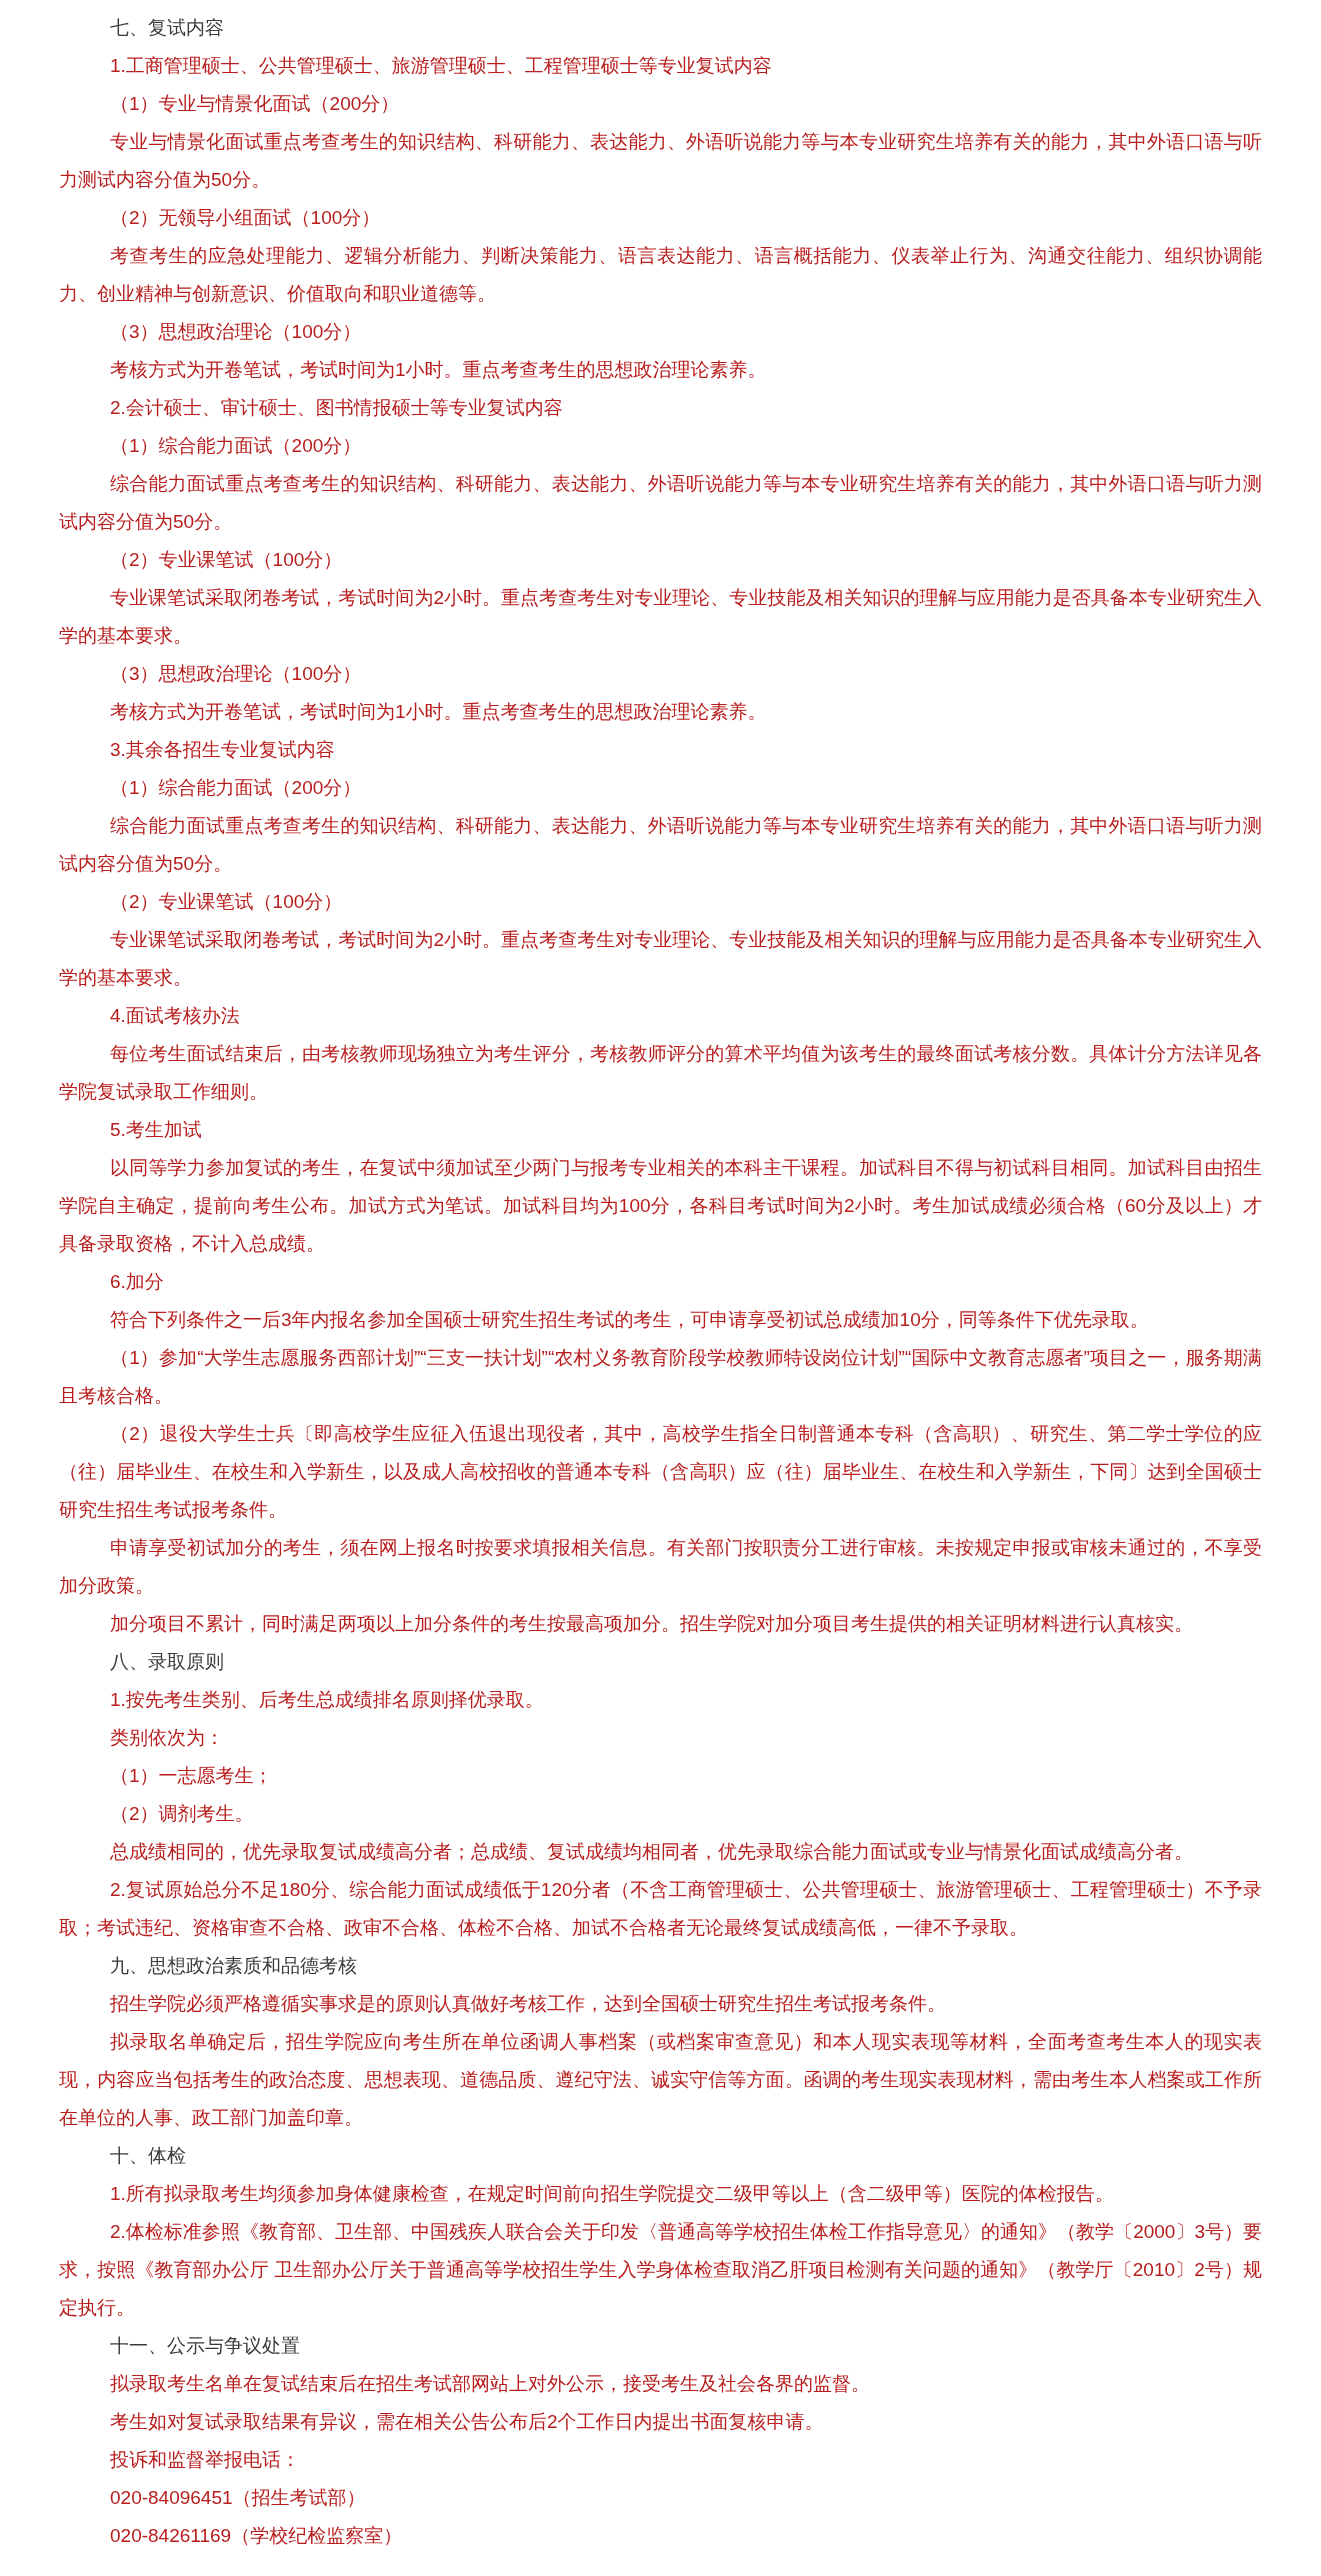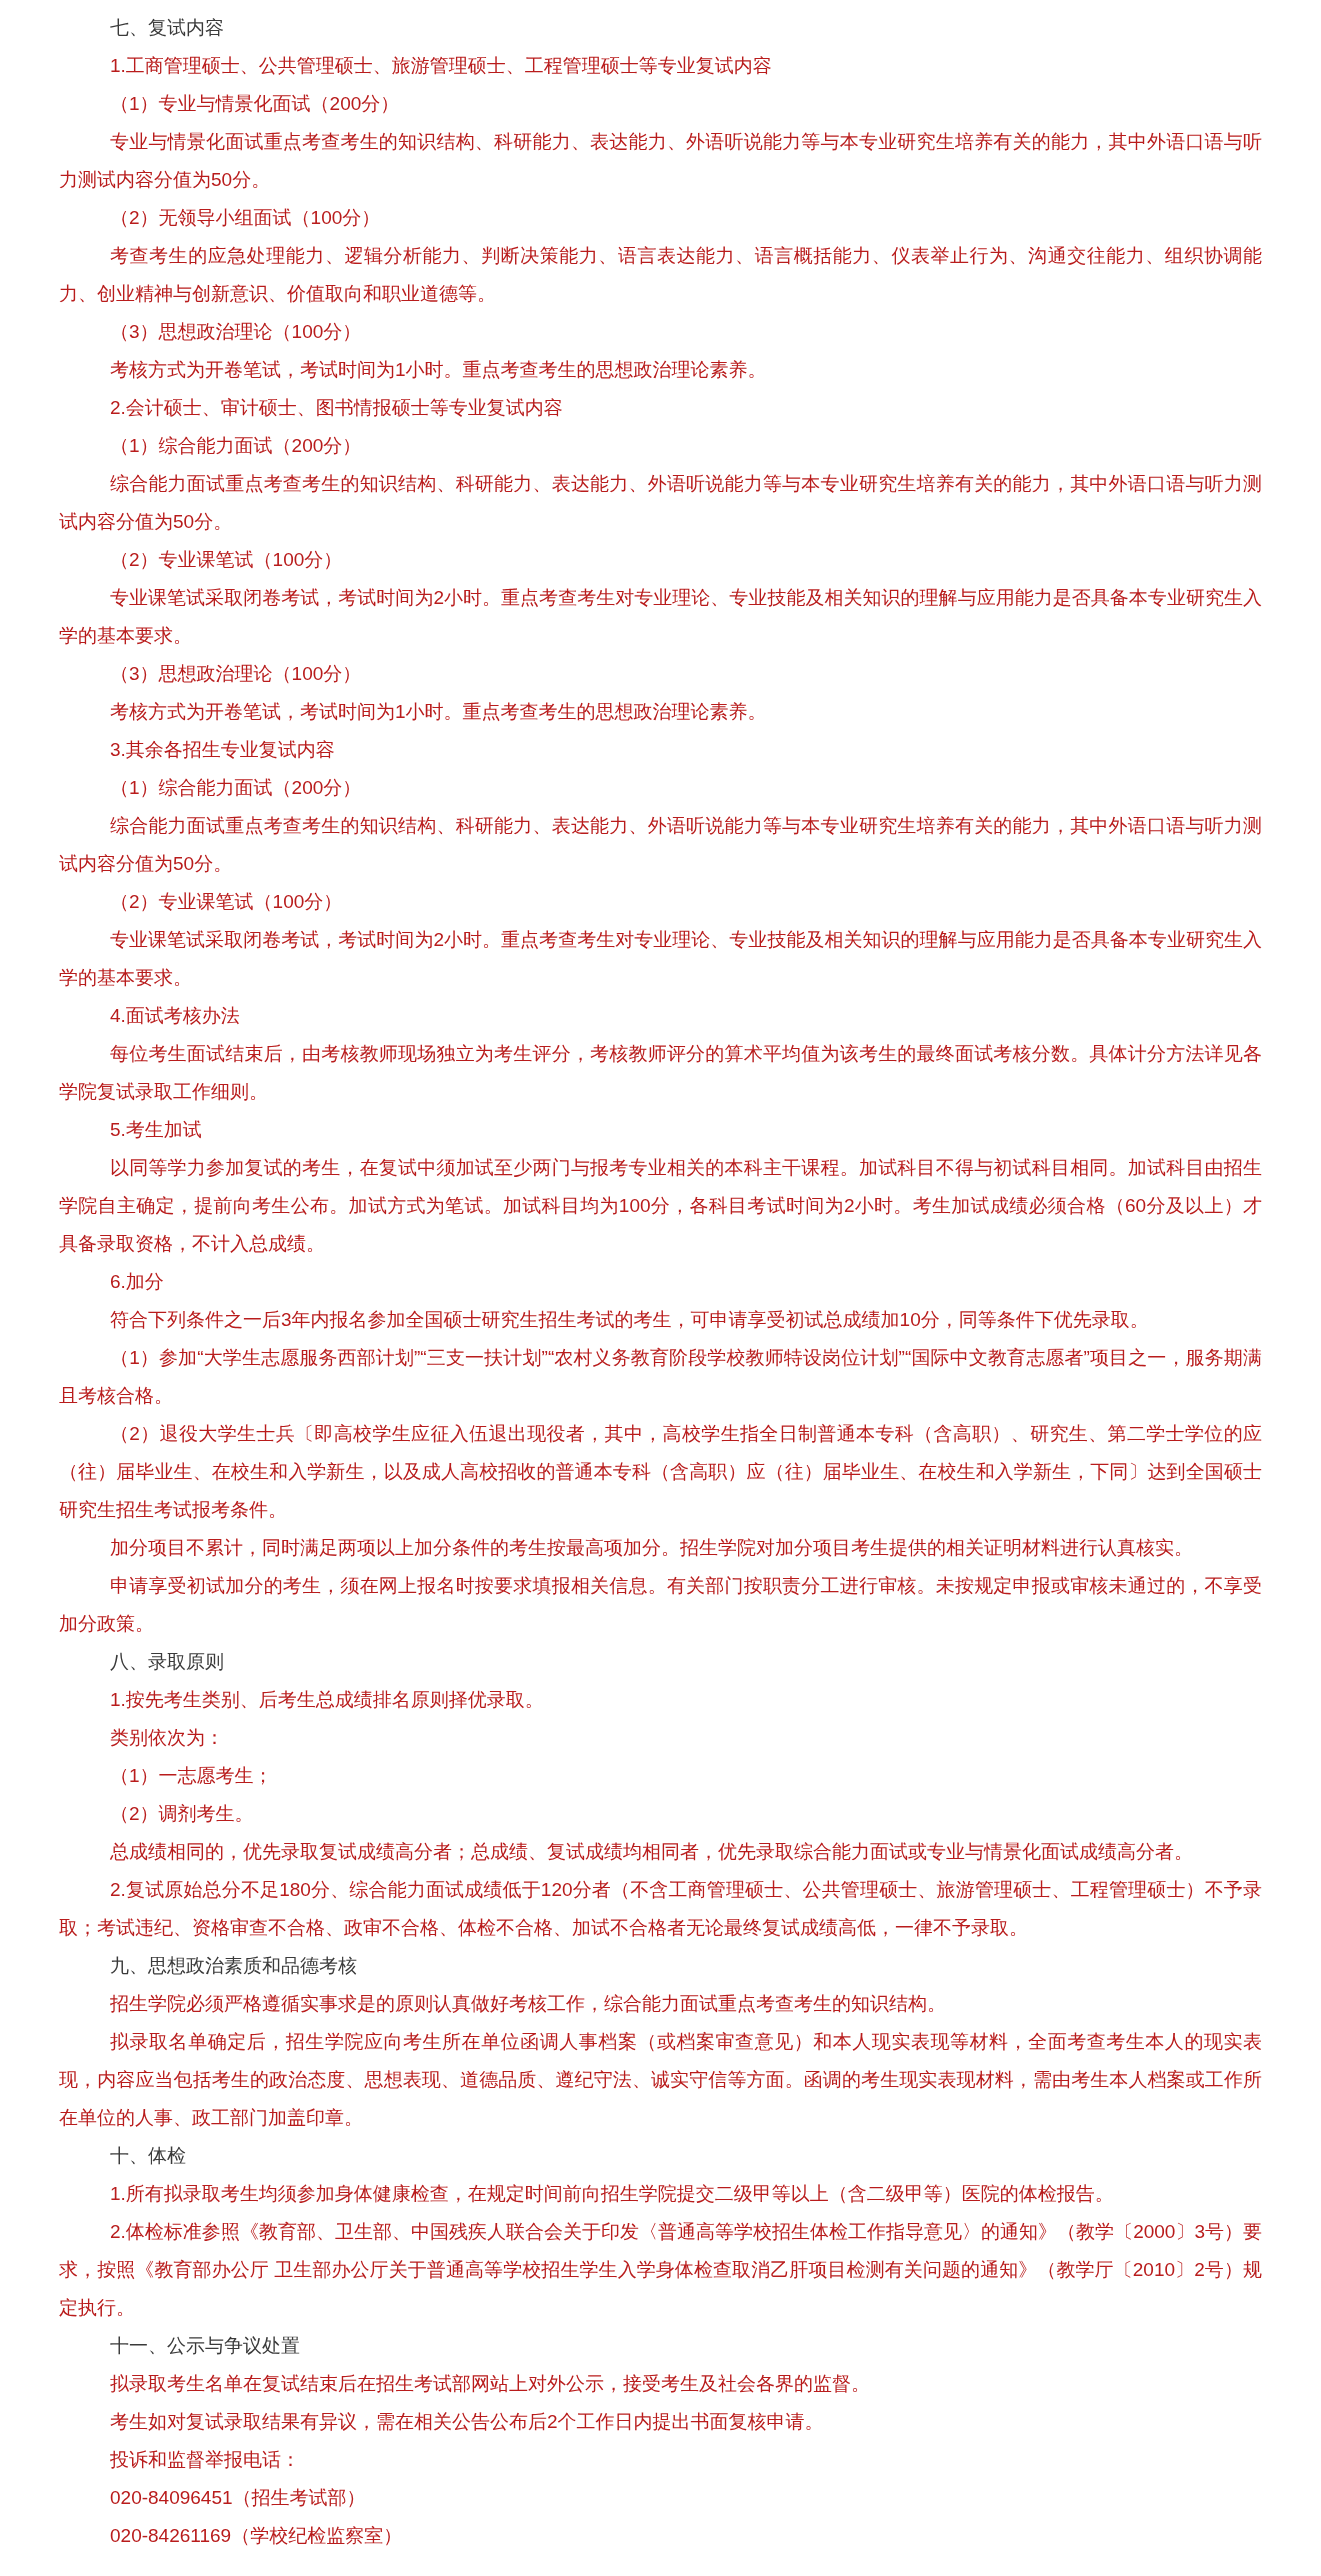--- a/index.html
+++ b/index.html
@@ -57,31 +57,31 @@
       <p>（2）专业课笔试（100分）</p>
       <p>专业课笔试采取闭卷考试，考试时间为2小时。重点考查考生对专业理论、专业技能及相关知识的理解与应用能力是否具备本专业研究生入学的基本要求。</p>
       <p>4.面试考核办法</p>
       <p>每位考生面试结束后，由考核教师现场独立为考生评分，考核教师评分的算术平均值为该考生的最终面试考核分数。具体计分方法详见各学院复试录取工作细则。</p>
       <p>5.考生加试</p>
       <p>以同等学力参加复试的考生，在复试中须加试至少两门与报考专业相关的本科主干课程。加试科目不得与初试科目相同。加试科目由招生学院自主确定，提前向考生公布。加试方式为笔试。加试科目均为100分，各科目考试时间为2小时。考生加试成绩必须合格（60分及以上）才具备录取资格，不计入总成绩。</p>
       <p>6.加分</p>
       <p>符合下列条件之一后3年内报名参加全国硕士研究生招生考试的考生，可申请享受初试总成绩加10分，同等条件下优先录取。</p>
       <p>（1）参加“大学生志愿服务西部计划”“三支一扶计划”“农村义务教育阶段学校教师特设岗位计划”“国际中文教育志愿者”项目之一，服务期满且考核合格。</p>
       <p>（2）退役大学生士兵〔即高校学生应征入伍退出现役者，其中，高校学生指全日制普通本专科（含高职）、研究生、第二学士学位的应（往）届毕业生、在校生和入学新生，以及成人高校招收的普通本专科（含高职）应（往）届毕业生、在校生和入学新生，下同〕达到全国硕士研究生招生考试报考条件。</p>
+      <p>申请享受初试加分的考生，须在网上报名时按要求填报相关信息。有关部门按职责分工进行审核。未按规定申报或审核未通过的，不享受加分政策。</p>
       <p>加分项目不累计，同时满足两项以上加分条件的考生按最高项加分。招生学院对加分项目考生提供的相关证明材料进行认真核实。</p>
-      <p>申请享受初试加分的考生，须在网上报名时按要求填报相关信息。有关部门按职责分工进行审核。未按规定申报或审核未通过的，不享受加分政策。</p>
       <p class="section-heading">八、录取原则</p>
       <p>1.按先考生类别、后考生总成绩排名原则择优录取。</p>
       <p>类别依次为：</p>
       <p>（1）一志愿考生；</p>
       <p>（2）调剂考生。</p>
       <p>总成绩相同的，优先录取复试成绩高分者；总成绩、复试成绩均相同者，优先录取综合能力面试或专业与情景化面试成绩高分者。</p>
       <p>2.复试原始总分不足180分、综合能力面试成绩低于120分者（不含工商管理硕士、公共管理硕士、旅游管理硕士、工程管理硕士）不予录取；考试违纪、资格审查不合格、政审不合格、体检不合格、加试不合格者无论最终复试成绩高低，一律不予录取。</p>
       <p class="section-heading">九、思想政治素质和品德考核</p>
-      <p>招生学院必须严格遵循实事求是的原则认真做好考核工作，综合能力面试重点考查考生的知识结构。</p>
+      <p>招生学院必须严格遵循实事求是的原则认真做好考核工作，达到全国硕士研究生招生考试报考条件。</p>
       <p>拟录取名单确定后，招生学院应向考生所在单位函调人事档案（或档案审查意见）和本人现实表现等材料，全面考查考生本人的现实表现，内容应当包括考生的政治态度、思想表现、道德品质、遵纪守法、诚实守信等方面。函调的考生现实表现材料，需由考生本人档案或工作所在单位的人事、政工部门加盖印章。</p>
       <p class="section-heading">十、体检</p>
       <p>1.所有拟录取考生均须参加身体健康检查，在规定时间前向招生学院提交二级甲等以上（含二级甲等）医院的体检报告。</p>
       <p>2.体检标准参照《教育部、卫生部、中国残疾人联合会关于印发〈普通高等学校招生体检工作指导意见〉的通知》（教学〔2000〕3号）要求，按照《教育部办公厅 卫生部办公厅关于普通高等学校招生学生入学身体检查取消乙肝项目检测有关问题的通知》（教学厅〔2010〕2号）规定执行。</p>
       <p class="section-heading">十一、公示与争议处置</p>
       <p>拟录取考生名单在复试结束后在招生考试部网站上对外公示，接受考生及社会各界的监督。</p>
       <p>考生如对复试录取结果有异议，需在相关公告公布后2个工作日内提出书面复核申请。</p>
       <p>投诉和监督举报电话：</p>
       <p>020-84096451（招生考试部）</p>
       <p>020-84261169（学校纪检监察室）</p>

